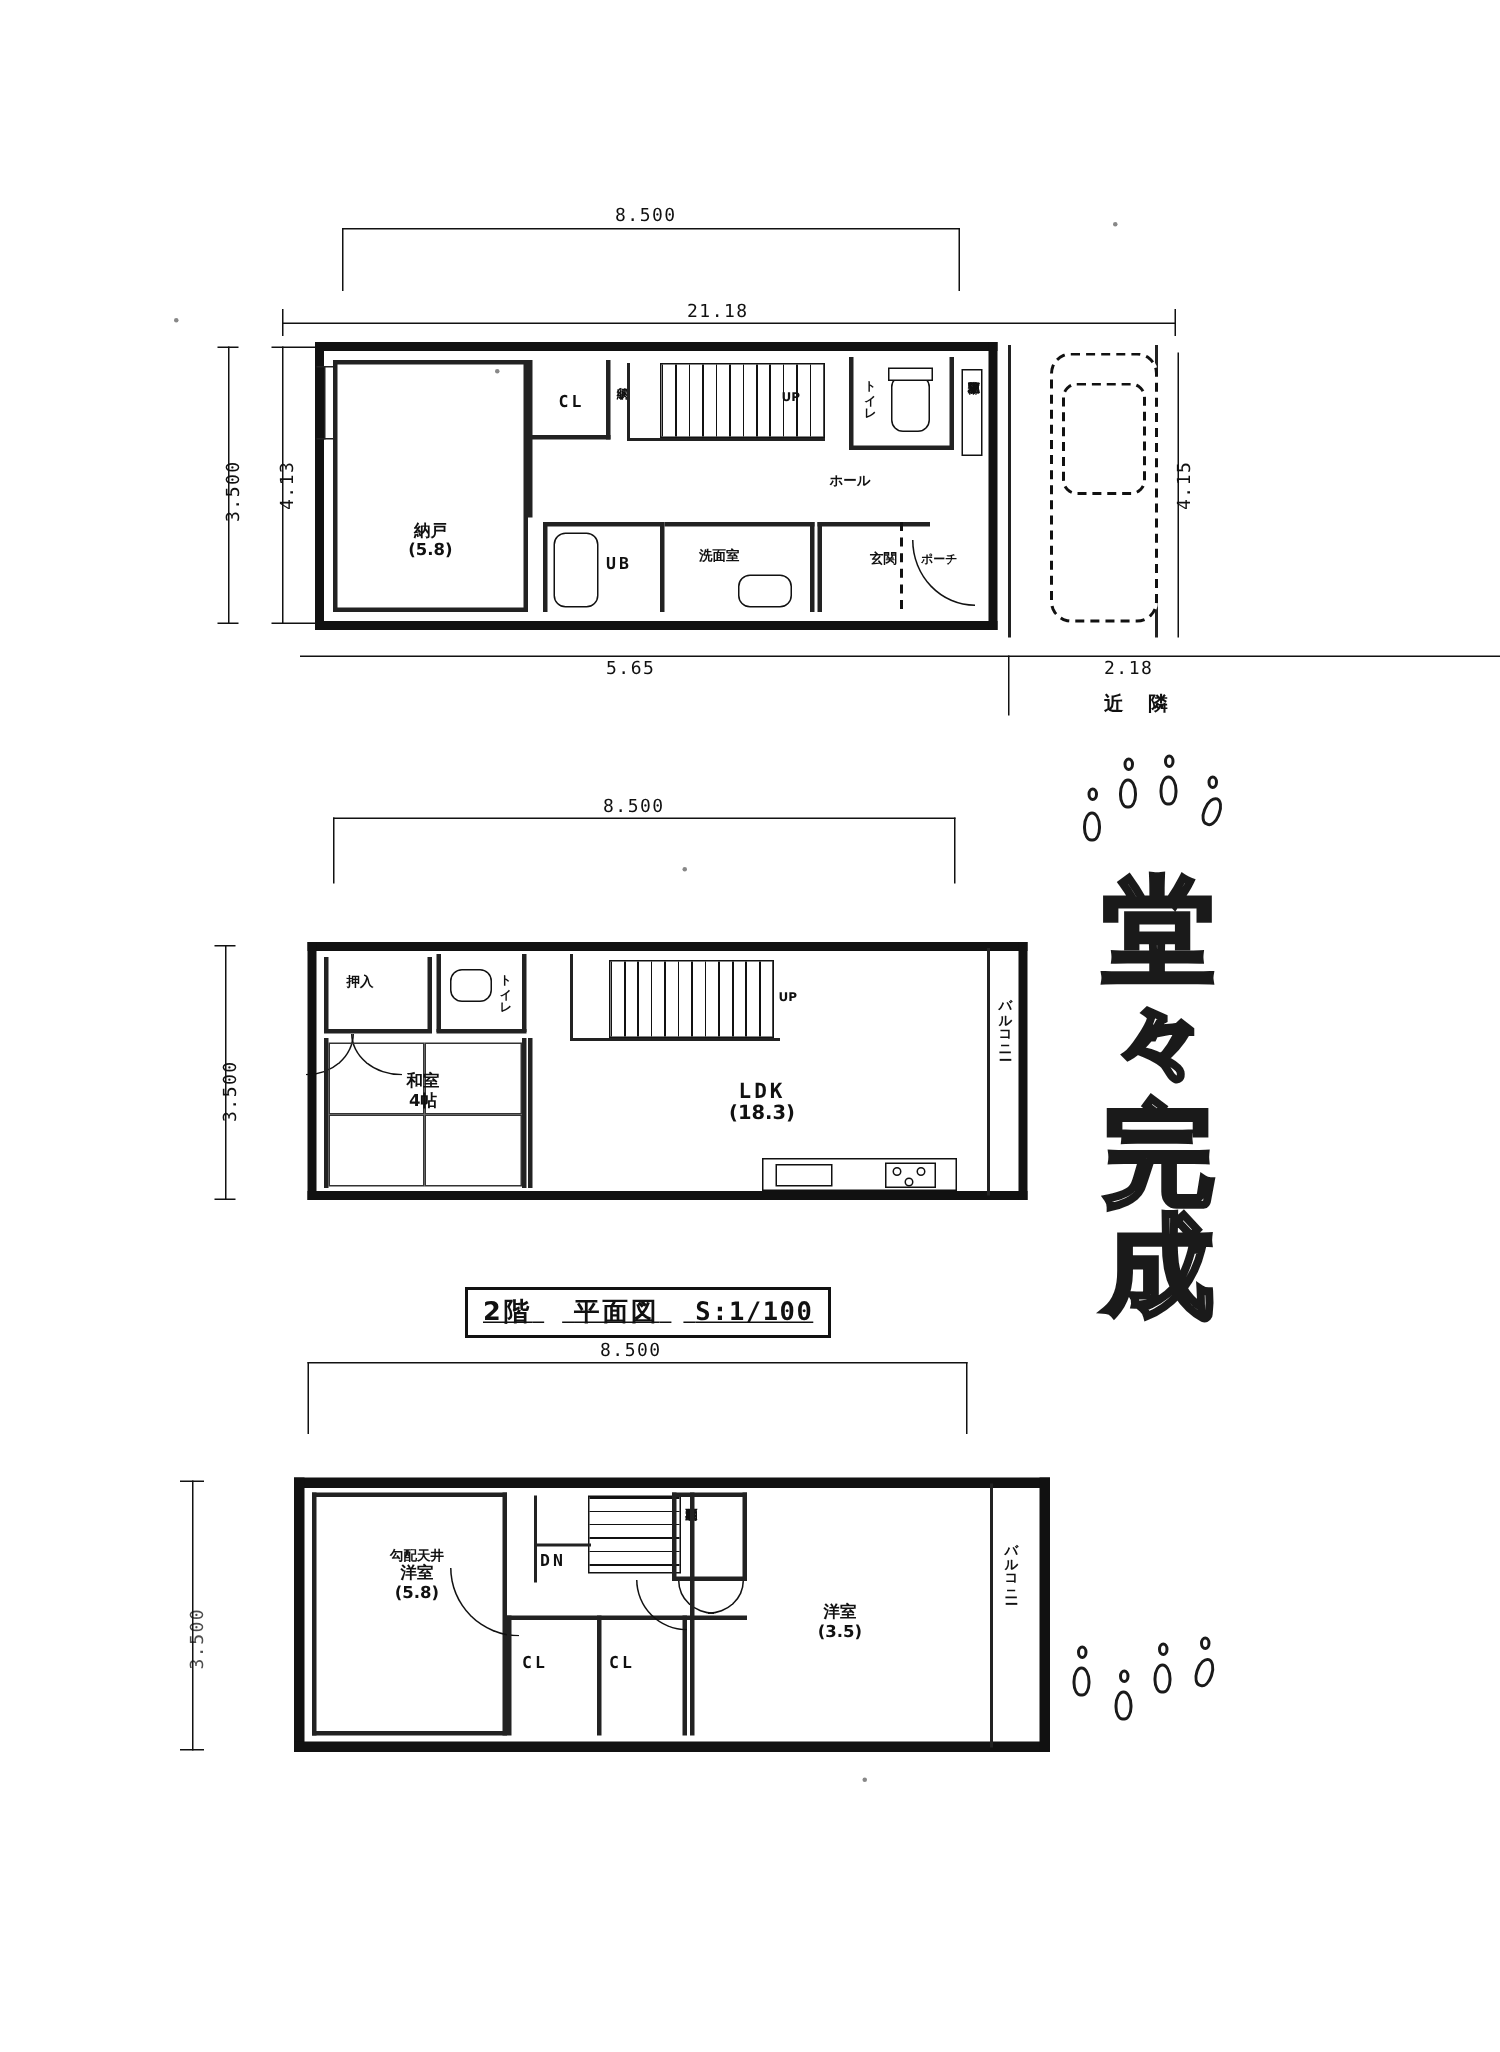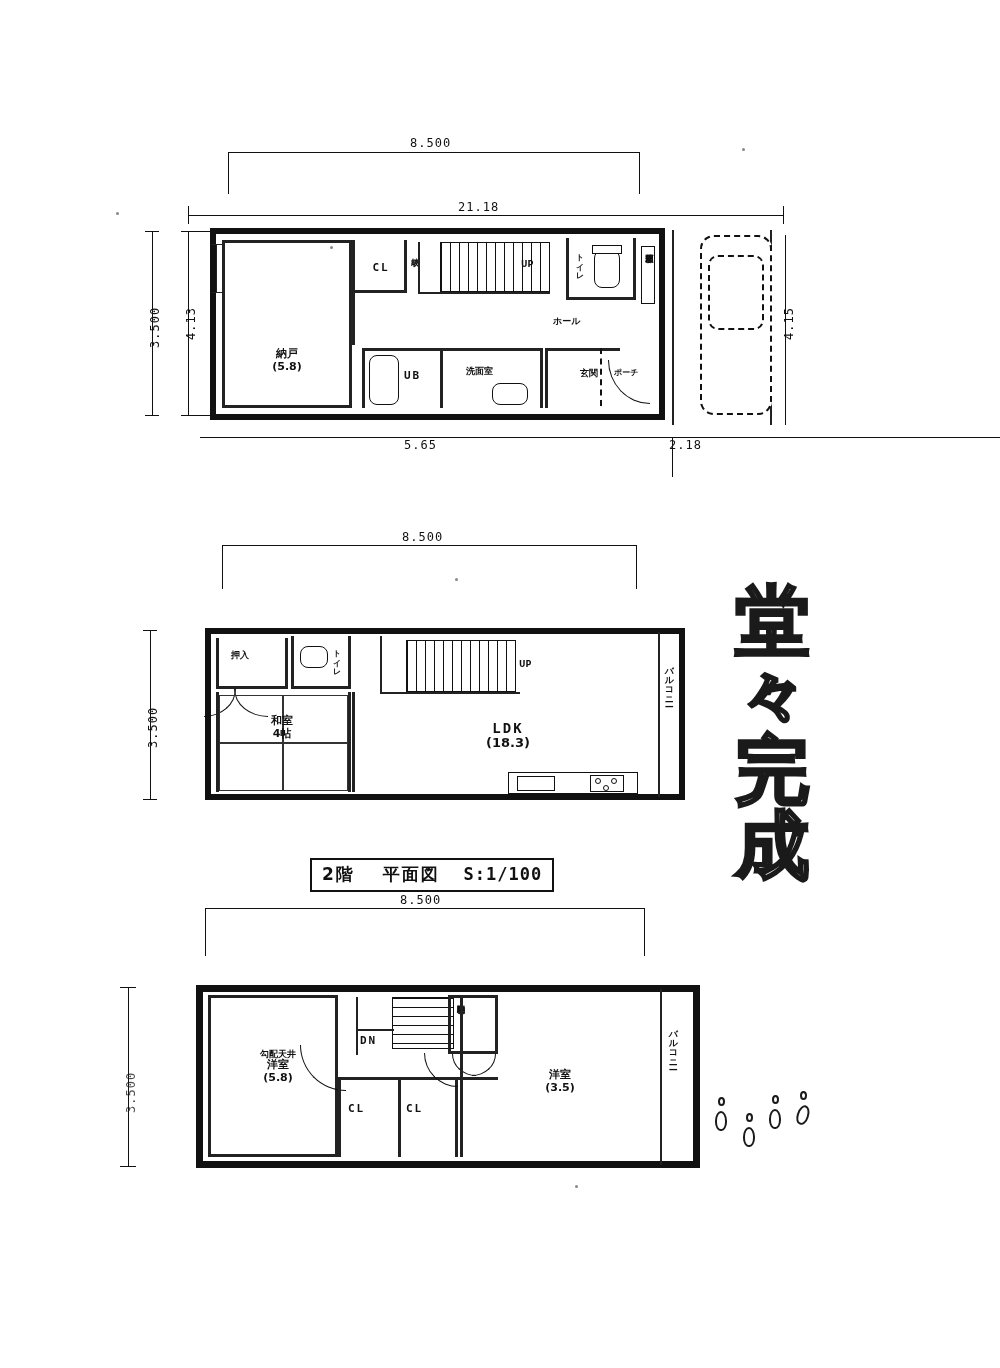--- a/index.html
+++ b/index.html
@@ -108,21 +108,21 @@
     <div class="tick" style="left:181px;top:231px;width:30px;height:1px;"></div>
     <div class="tick" style="left:181px;top:415px;width:30px;height:1px;"></div>
     <div class="dimtxt v" style="left:184px;top:340px;">4.13</div>
 
     <div class="dimline v" style="left:785px;top:235px;width:1px;height:190px;"></div>
     <div class="dimtxt v" style="left:782px;top:340px;">4.15</div>
 
     <div class="dimline" style="left:200px;top:437px;width:805px;"></div>
     <div class="tick" style="left:672px;top:437px;width:1px;height:40px;"></div>
     <div class="dimtxt" style="left:404px;top:438px;">5.65</div>
-    <div class="dimtxt" style="left:669px;top:438px;">2.18</div>
+    <div class="dimtxt" style="left:736px;top:438px;">2.18</div>
 
     <div class="wall" style="left:210px;top:228px;width:455px;height:6px;"></div>
     <div class="wall" style="left:210px;top:228px;width:6px;height:192px;"></div>
     <div class="wall" style="left:210px;top:414px;width:455px;height:6px;"></div>
     <div class="wall" style="left:659px;top:228px;width:6px;height:192px;"></div>
 
     <div class="thin" style="left:222px;top:240px;width:130px;height:3px;"></div>
     <div class="thin" style="left:222px;top:240px;width:3px;height:168px;"></div>
     <div class="thin" style="left:222px;top:405px;width:130px;height:3px;"></div>
     <div class="thin" style="left:349px;top:240px;width:3px;height:168px;"></div>
@@ -182,20 +182,39 @@
     <div class="thin" style="left:770px;top:230px;width:2px;height:195px;"></div>
     <div class="dashbox" style="left:700px;top:235px;width:72px;height:180px;"></div>
     <div class="dashbox" style="left:708px;top:255px;width:56px;height:75px;border-radius:10px;"></div>
 
     <div class="noise" style="left:116px;top:212px;width:3px;height:3px;"></div>
     <div class="noise" style="left:742px;top:148px;width:3px;height:3px;"></div>
     <div class="noise" style="left:330px;top:246px;width:3px;height:3px;"></div>
 
   </div>
 
+  <div class="abs" style="left:700px;top:455px;width:150px;height:140px;">
+    <div class="jlabel" style="left:36px;top:8px;font-size:13px;letter-spacing:6px;">近 隣</div>
+    <div class="foot" style="left:24px;top:70px;">
+      <div class="toe" style="left:1px;top:0;"></div>
+        <div class="pad" style="left:-2px;top:16px;"></div>
+    </div>
+    <div class="foot" style="left:48px;top:50px;">
+      <div class="toe" style="left:1px;top:0;"></div>
+        <div class="pad" style="left:-2px;top:14px;"></div>
+    </div>
+    <div class="foot" style="left:75px;top:48px;">
+      <div class="toe" style="left:1px;top:0;"></div>
+        <div class="pad" style="left:-2px;top:14px;"></div>
+    </div>
+    <div class="foot" style="left:104px;top:62px;">
+      <div class="toe" style="left:1px;top:0;"></div>
+        <div class="pad" style="left:-2px;top:14px;transform:rotate(22deg);"></div>
+    </div>
+  </div>
 
   <div class="abs" style="left:0;top:0;width:1000px;height:10px;"></div>
   <div class="abs" style="left:0;top:520px;width:1000px;height:330px;">
 
     <div class="dimline" style="left:222px;top:25px;width:415px;"></div>
     <div class="tick" style="left:222px;top:25px;width:1px;height:44px;"></div>
     <div class="tick" style="left:636px;top:25px;width:1px;height:44px;"></div>
     <div class="dimtxt" style="left:402px;top:10px;">8.500</div>
 
     <div class="dimline v" style="left:150px;top:110px;width:1px;height:170px;"></div>
@@ -248,21 +267,21 @@
     <div class="fix" style="left:590px;top:255px;width:34px;height:17px;"></div>
     <div class="fix r" style="left:595px;top:258px;width:6px;height:6px;"></div>
     <div class="fix r" style="left:611px;top:258px;width:6px;height:6px;"></div>
     <div class="fix r" style="left:603px;top:265px;width:6px;height:6px;"></div>
 
     <div class="thin" style="left:658px;top:112px;width:2px;height:165px;"></div>
     <div class="jlabel sm v" style="left:664px;top:140px;">バルコニー</div>
 
     <div class="noise" style="left:455px;top:58px;width:3px;height:3px;"></div>
 
-    <div class="plate" style="left:310px;top:338px;">
+    <div class="plate" style="left:310px;top:338px;text-decoration:underline;">
       <span>2階</span>
       <span style="display:inline-block;width:12px;"></span>
       <span>平面図</span>
       <span style="display:inline-block;width:8px;"></span>
       <span class="sc">S:1/100</span>
     </div>
   </div>
 
   <div class="abs" style="left:0;top:885px;width:1000px;height:330px;">
 
@@ -279,21 +298,21 @@
     <div class="wall" style="left:196px;top:100px;width:504px;height:7px;"></div>
     <div class="wall" style="left:196px;top:100px;width:7px;height:182px;"></div>
     <div class="wall" style="left:196px;top:276px;width:504px;height:7px;"></div>
     <div class="wall" style="left:693px;top:100px;width:7px;height:182px;"></div>
 
     <div class="thin" style="left:208px;top:110px;width:3px;height:162px;"></div>
     <div class="thin" style="left:208px;top:110px;width:130px;height:3px;"></div>
     <div class="thin" style="left:335px;top:110px;width:3px;height:162px;"></div>
     <div class="thin" style="left:208px;top:269px;width:130px;height:3px;"></div>
     <div class="jlabel" style="left:244px;top:1042px;position:absolute;"></div>
-    <div class="jlabel" style="left:243px;top:164px;width:70px;">
+    <div class="jlabel" style="left:243px;top:148px;width:70px;">
       <div class="sm" style="font-size:9px;">勾配天井</div>
       <div>洋室</div>
       <div>(5.8)</div>
     </div>
     <div class="door" style="left:300px;top:160px;width:46px;height:46px;"></div>
 
     <div class="stair h" style="left:392px;top:112px;width:62px;height:52px;"></div>
     <div class="thin" style="left:356px;top:112px;width:2px;height:58px;"></div>
     <div class="thin" style="left:356px;top:144px;width:38px;height:2px;"></div>
     <div class="jlabel xs latin" style="left:360px;top:150px;font-size:11px;">DN</div>

